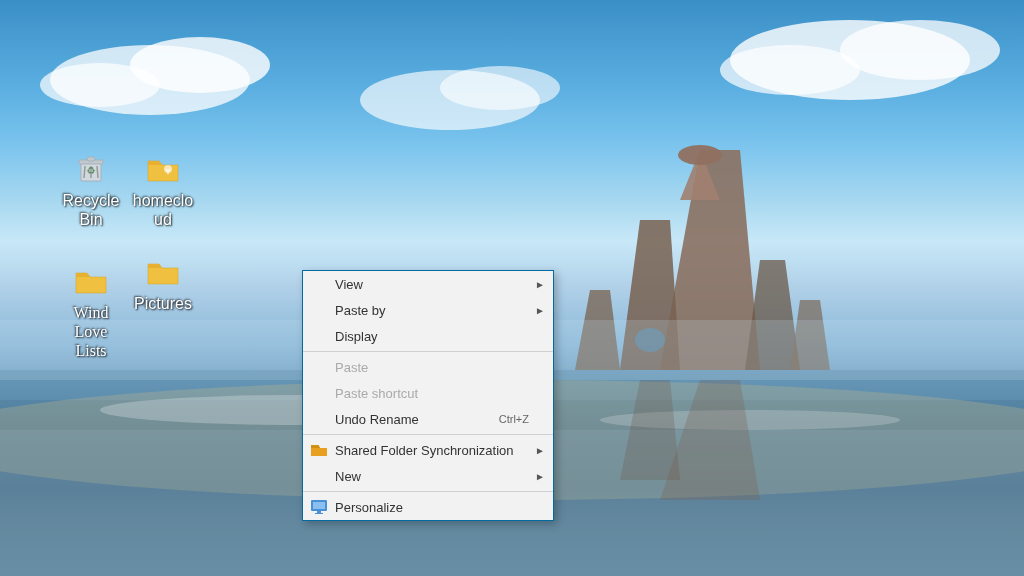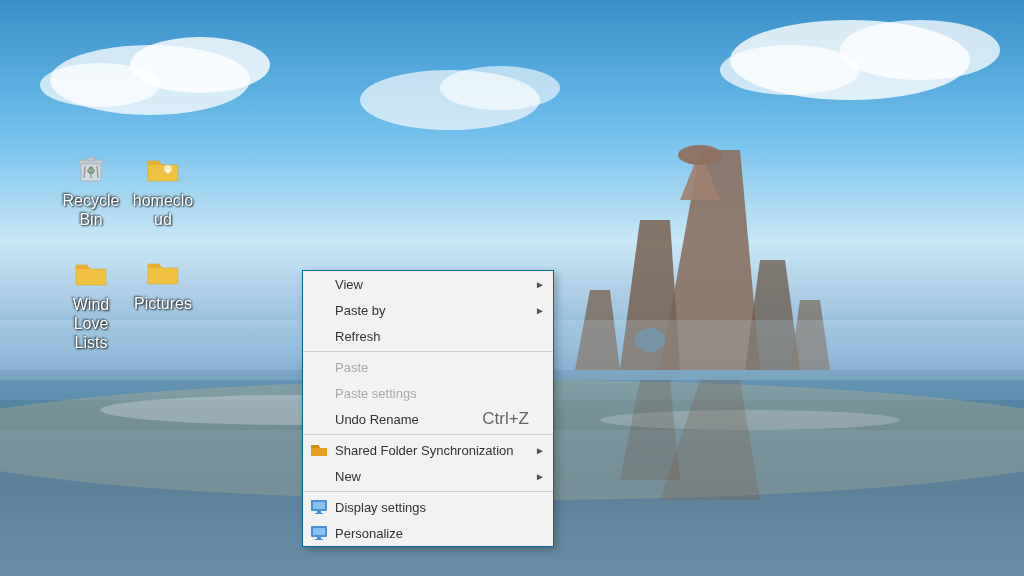--- a/index.html
+++ b/index.html
@@ -106,21 +106,21 @@
     .menu-item .arrow {
       position: absolute;
       right: 8px;
       font-size: 10px;
       color: #555;
     }
 
     .menu-item .shortcut {
       position: absolute;
       right: 24px;
-      font-size: 17px;
+      font-size: 11px;
       color: #666;
     }
 
     .menu-separator {
       height: 1px;
       background: #d0d0d0;
       margin: 2px 0;
     }
 
     .menu-item-icon {
@@ -209,21 +209,21 @@
       <polygon points="4,16 4,32 34,32 34,16 18,16 15,12 4,12" fill="#f0c040" stroke="#d0a020" stroke-width="0.5"></polygon>
       <polygon points="4,12 15,12 18,16 4,16" fill="#e8b030"></polygon>
 
       <circle cx="24" cy="20" r="4" fill="#fff" opacity="0.6"></circle>
       <polygon points="21,20 27,20 24,26" fill="#fff" opacity="0.6"></polygon>
     </svg>
   </div>
   <span class="icon-label">homecloud</span>
 </div>
 
-<div class="desktop-icon" style="top:252px; left:55px;">
+<div class="desktop-icon" style="top:260px; left:55px;font-family:Liberation Serif, serif;">
   <div class="icon-img">
     <svg width="38" height="38" viewBox="0 0 38 38" xmlns="http://www.w3.org/2000/svg">
       <polygon points="4,16 4,32 34,32 34,16 18,16 15,12 4,12" fill="#f0c040" stroke="#d0a020" stroke-width="0.5"></polygon>
       <polygon points="4,12 15,12 18,16 4,16" fill="#e8b030"></polygon>
     </svg>
   </div>
   <span class="icon-label">Wind Love Lists</span>
 </div>
 
 <div class="desktop-icon" style="top:251px; left:127px;">
@@ -242,31 +242,31 @@
     <span>View</span>
     <span class="arrow">►</span>
   </div>
 
   <div class="menu-item">
     <span>Paste by</span>
     <span class="arrow">►</span>
   </div>
 
   <div class="menu-item">
-    <span>Refresh</span>
+    <span>Display</span>
   </div>
 
   <div class="menu-separator"></div>
 
   <div class="menu-item disabled">
     <span>Paste</span>
   </div>
 
   <div class="menu-item disabled">
-    <span>Paste settings</span>
+    <span>Paste shortcut</span>
   </div>
 
   <div class="menu-item">
     <span>Undo Rename</span>
     <span class="shortcut">Ctrl+Z</span>
   </div>
 
   <div class="menu-separator"></div>
 
   <div class="menu-item">
@@ -280,31 +280,20 @@
     <span class="arrow">►</span>
   </div>
 
   <div class="menu-item">
     <span>New</span>
     <span class="arrow">►</span>
   </div>
 
   <div class="menu-separator"></div>
 
-  <div class="menu-item">
-    <span class="menu-item-icon">
-      <svg width="16" height="14" viewBox="0 0 16 14" xmlns="http://www.w3.org/2000/svg">
-        <rect x="0" y="0" width="16" height="11" rx="1" fill="#4a90d9"></rect>
-        <rect x="2" y="2" width="12" height="7" fill="#8ac0f0"></rect>
-        <rect x="6" y="11" width="4" height="2" fill="#4a90d9"></rect>
-        <rect x="4" y="13" width="8" height="1" fill="#4a90d9"></rect>
-      </svg>
-    </span>
-    <span>Display settings</span>
-  </div>
 
   <div class="menu-item">
     <span class="menu-item-icon">
       <svg width="16" height="14" viewBox="0 0 16 14" xmlns="http://www.w3.org/2000/svg">
         <rect x="0" y="0" width="16" height="11" rx="1" fill="#4a90d9"></rect>
         <rect x="2" y="2" width="12" height="7" fill="#8ac0f0"></rect>
         <rect x="6" y="11" width="4" height="2" fill="#4a90d9"></rect>
         <rect x="4" y="13" width="8" height="1" fill="#4a90d9"></rect>
       </svg>
     </span>

